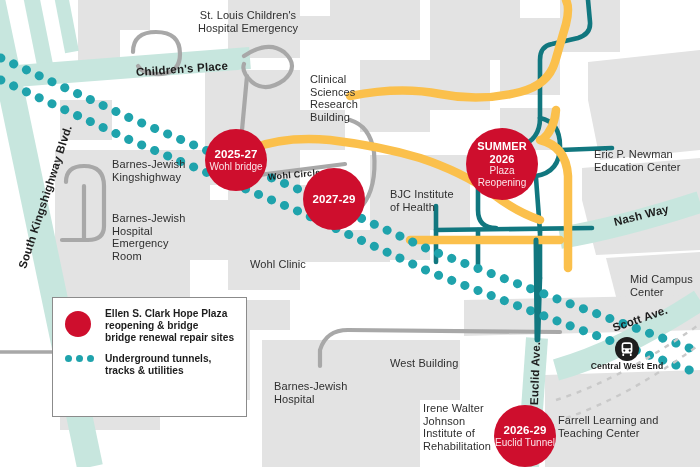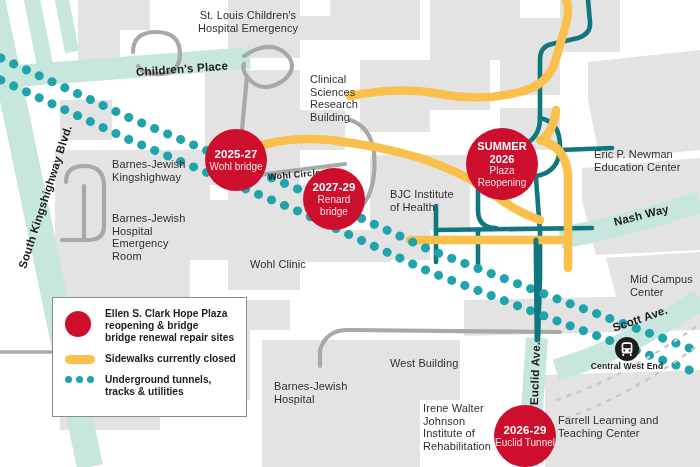--- a/index.html
+++ b/index.html
@@ -251,22 +251,20 @@
     </div>
 
   <div id="marker-layer">
       <div class="marker" style="left: 205px; top: 129px; width: 62px; height: 62px;">
         <div class="yr">2025-27</div>
         <div class="sub">Wohl
 bridge</div>
       </div>
       <div class="marker" style="left: 303px; top: 168px; width: 62px; height: 62px;">
         <div class="yr">2027-29</div>
-        <div class="sub">Renard
-bridge</div>
       </div>
       <div class="marker big" style="left: 466px; top: 128px; width: 72px; height: 72px;">
         <div class="yr">SUMMER
 2026</div>
         <div class="sub">Plaza
 Reopening</div>
       </div>
       <div class="marker" style="left: 494px; top: 405px; width: 62px; height: 62px;">
         <div class="yr">2026-29</div>
         <div class="sub">Euclid
@@ -289,26 +287,20 @@
 
     <div class="legend-row">
       <div class="legend-key">
         <div class="key-dot"></div>
       </div>
       <div class="legend-text">Ellen S. Clark Hope Plaza
 reopening &amp; bridge
 bridge renewal repair sites</div>
     </div>
 
-    <div class="legend-row">
-      <div class="legend-key">
-        <div class="key-bar"></div>
-      </div>
-      <div class="legend-text">Sidewalks currently closed</div>
-    </div>
 
     <div class="legend-row">
       <div class="legend-key">
         <div class="key-dots">
           <i></i>
             <i></i>
             <i></i>
         </div>
       </div>
       <div class="legend-text">Underground tunnels,

